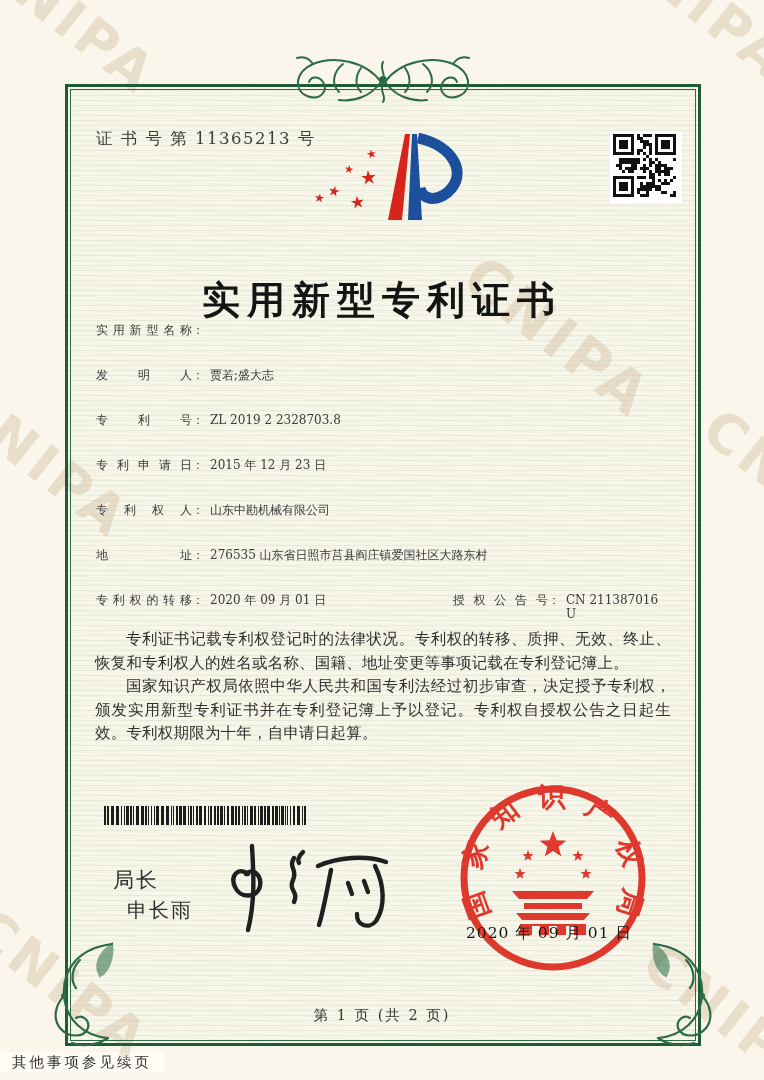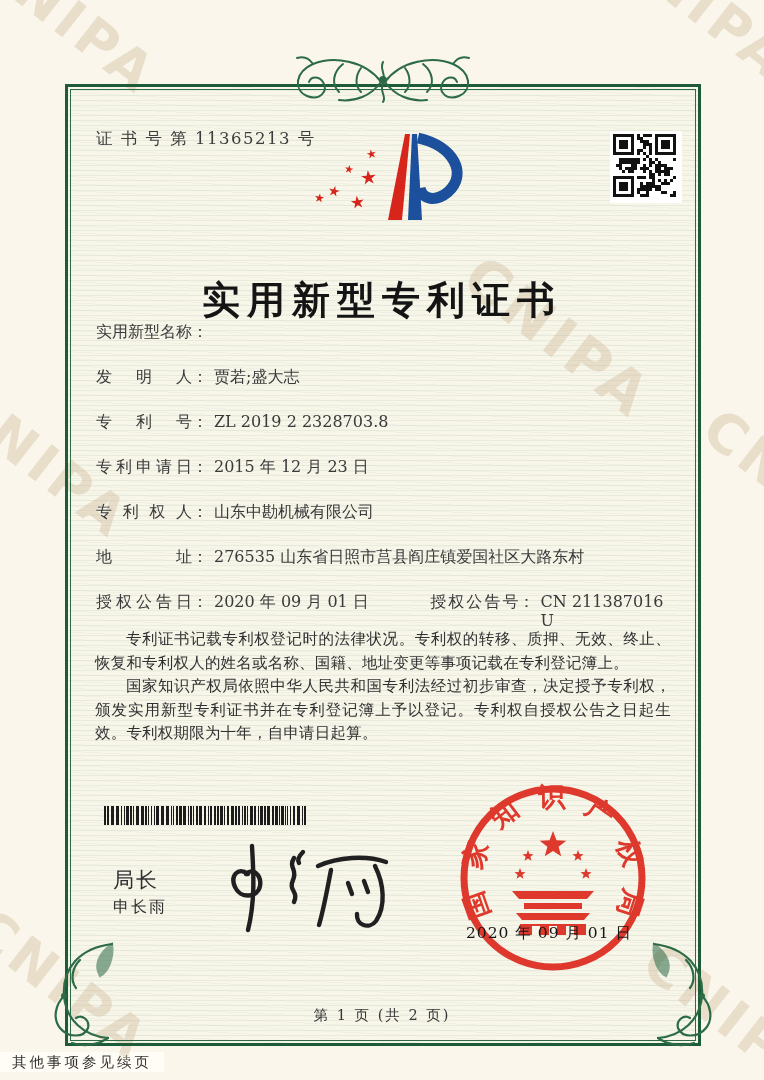--- a/index.html
+++ b/index.html
@@ -35,33 +35,33 @@
   .content { position:absolute; inset:0; z-index:5; }
   .cert-no { position:absolute; left:96px; top:128px; font-size:16.5px; letter-spacing:1.5px; color:#3d3d3d;text-align:right; }
   .logo { position:absolute; left:308px; top:126px; width:172px; height:104px; }
   .lstar { position:absolute; color:#d8251c; line-height:1; }
   .qr { position:absolute; left:610px; top:131px; width:72px; height:72px; background:#fff; padding:3px; }
   .doc-title {
     position:absolute; left:0; right:0; top:231px; text-align:center;
     font-size:38px; font-weight:700; letter-spacing:7px; color:#141414;margin-top:44px;
   }
   .fields { position:absolute; left:96px; top:322px; width:575px; }
-  .field-row { display:flex; align-items:baseline; height:21px; margin-bottom:24px; font-size:16px; color:#3a3a3a; }
+  .field-row { display:flex; align-items:baseline; height:21px; margin-bottom:24px; font-size:12px; color:#3a3a3a; }
   .pair { display:flex; align-items:baseline; }
   .pair.first-half { width:360px; }
   .flabel { display:inline-block; width:96px; text-align:justify; text-align-last:justify; }
   .fcolon { margin-right:6px; }
   .body-text { position:absolute; left:95px; top:628px; width:576px; }
   .body-text p {
     text-indent:2em; text-align:justify; font-size:15.5px; line-height:23.5px;
     letter-spacing:.2px; color:#313131;
   }
   .barcode { position:absolute; left:104px; top:806px; width:206px; height:19px; }
   .sig-title { position:absolute; left:113px; top:866px; font-size:21px; color:#2f2f2f; letter-spacing:2px; }
-  .sig-name  { position:absolute; left:113px; top:897px; font-size:16px; color:#2f2f2f; letter-spacing:2px;text-align:right; }
+  .sig-name  { position:absolute; left:127px; top:897px; font-size:20px; color:#2f2f2f; letter-spacing:2px;text-align:right; }
   .sig-script { position:absolute; left:218px; top:836px; width:186px; height:100px; }
   .seal { position:absolute; left:454px; top:779px; width:198px; height:198px; }
   .seal svg { position:absolute; inset:0; opacity:.92; }
   .seal-date {
     position:absolute; left:-8px; right:0; top:144px; text-align:center;
     font-size:15.5px; color:#151515; letter-spacing:1px; white-space:nowrap;
   }
   .page-no { position:absolute; left:0; right:0; top:1006px; text-align:center; font-size:14.5px; letter-spacing:2px; color:#353535; }
   .continuation {
     position:absolute; left:0; right:0; top:1053px; text-align:left;
@@ -305,21 +305,21 @@
           <span class="fcolon">：</span>
         <span>山东中勘机械有限公司</span>
       </div>
       <div class="field-row">
         <span class="flabel">地址</span>
           <span class="fcolon">：</span>
         <span>276535 山东省日照市莒县阎庄镇爱国社区大路东村</span>
       </div>
       <div class="field-row">
         <span class="pair first-half">
-          <span class="flabel">授权公告日</span>
+          <span class="flabel">专利权的转移</span>
             <span class="fcolon">：</span>
           <span>2020 年 09 月 01 日</span>
         </span>
         <span class="pair">
           <span class="flabel">授权公告号</span>
             <span class="fcolon">：</span>
           <span>CN 211387016 U</span>
         </span>
       </div>
     </div>

